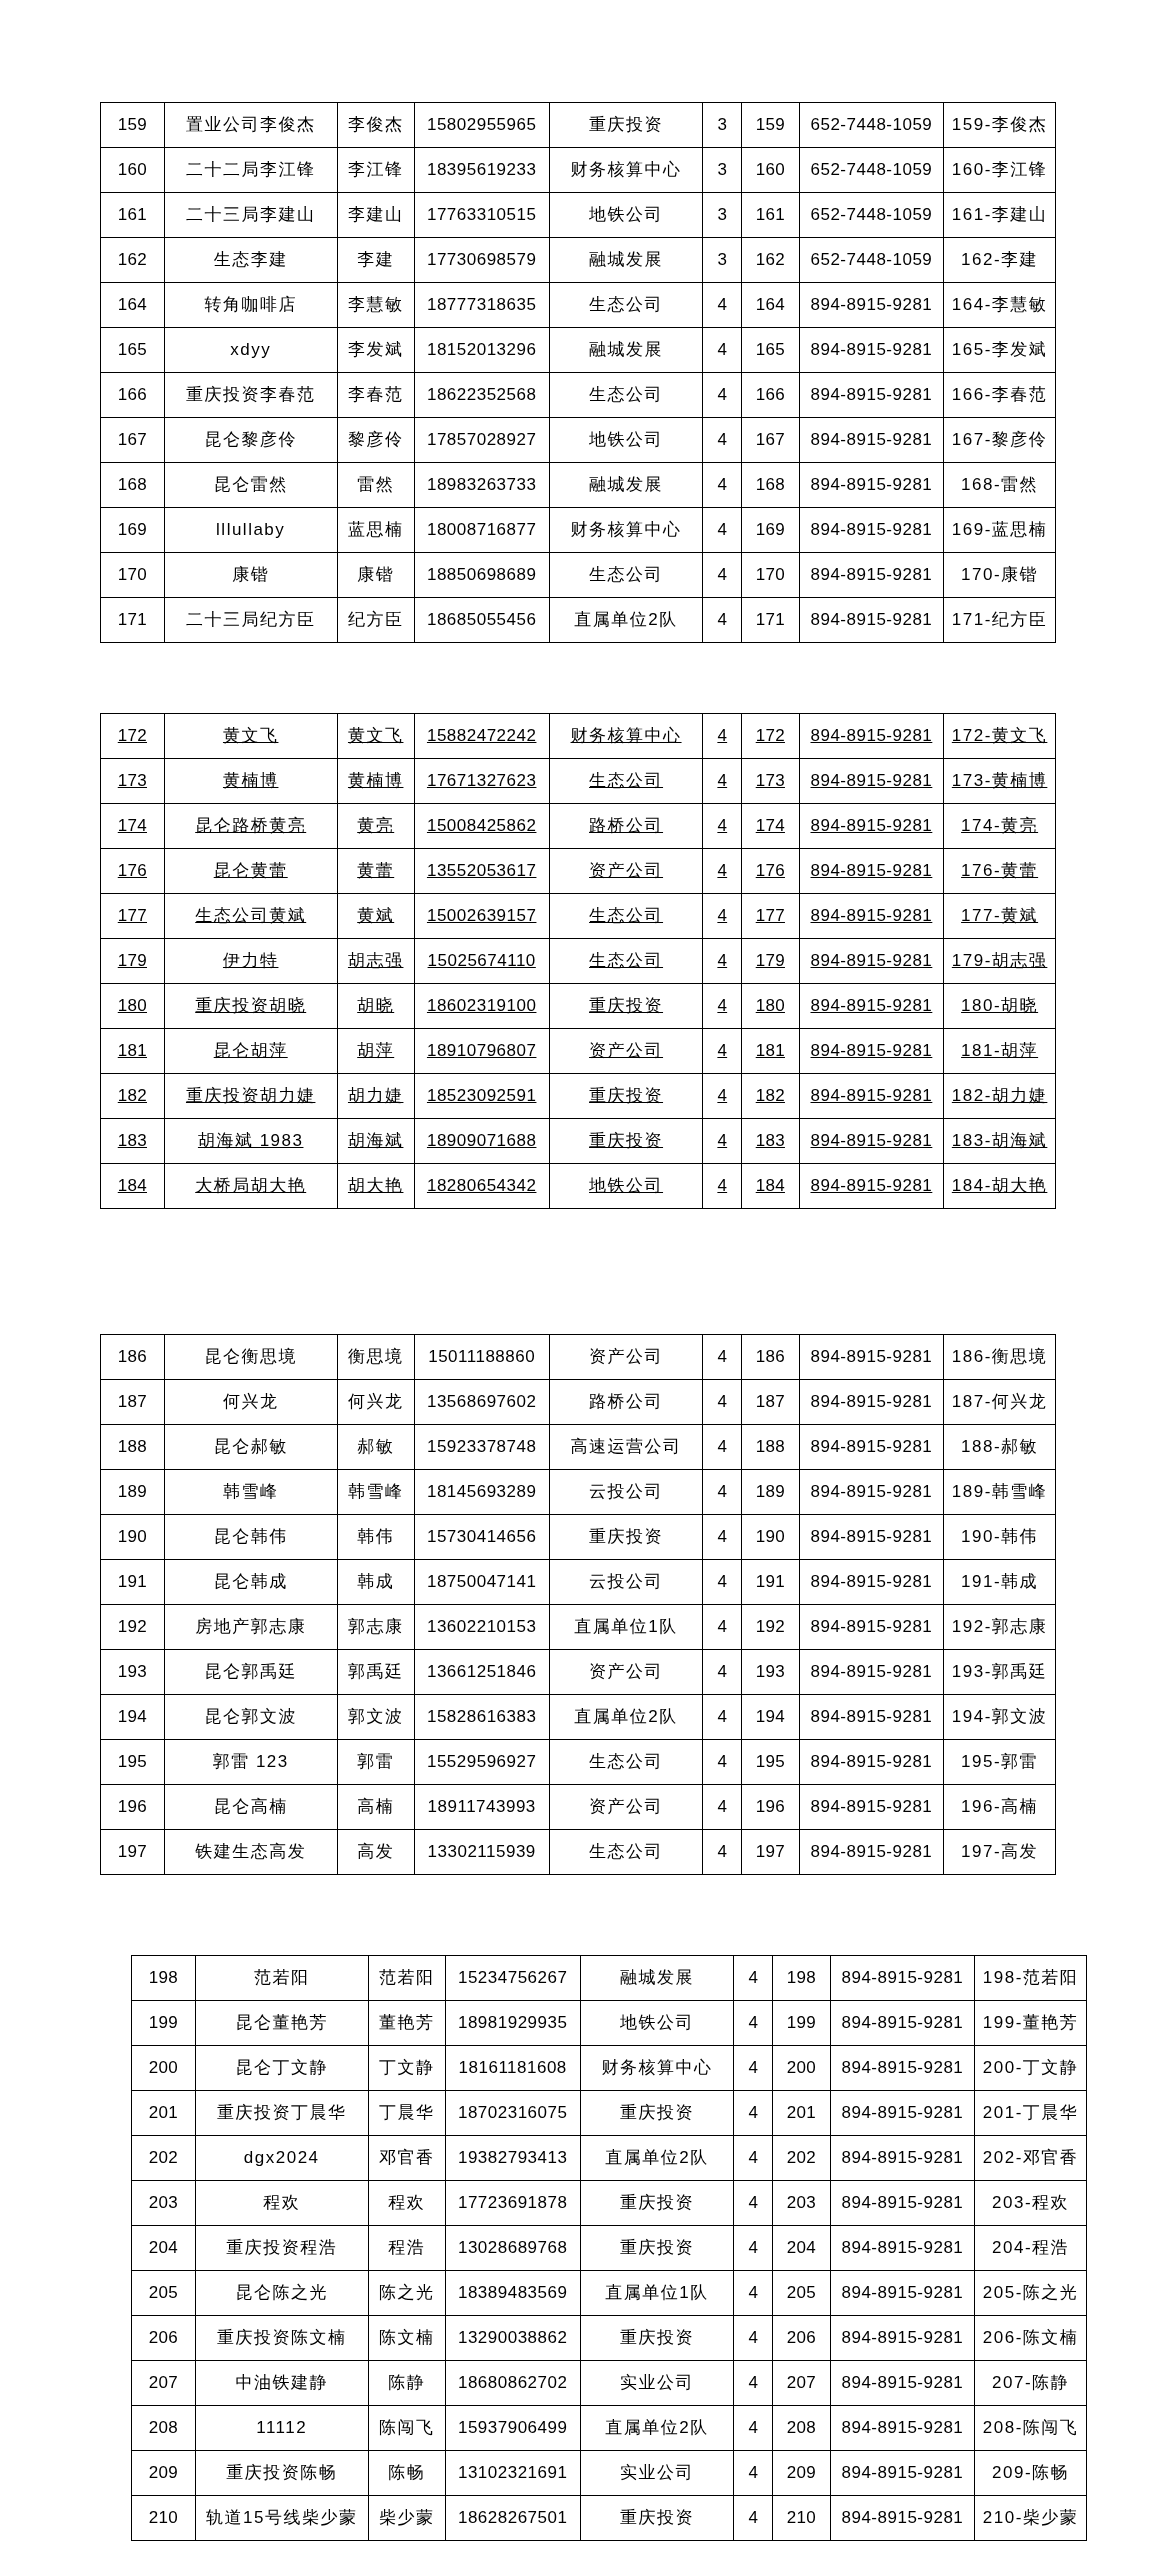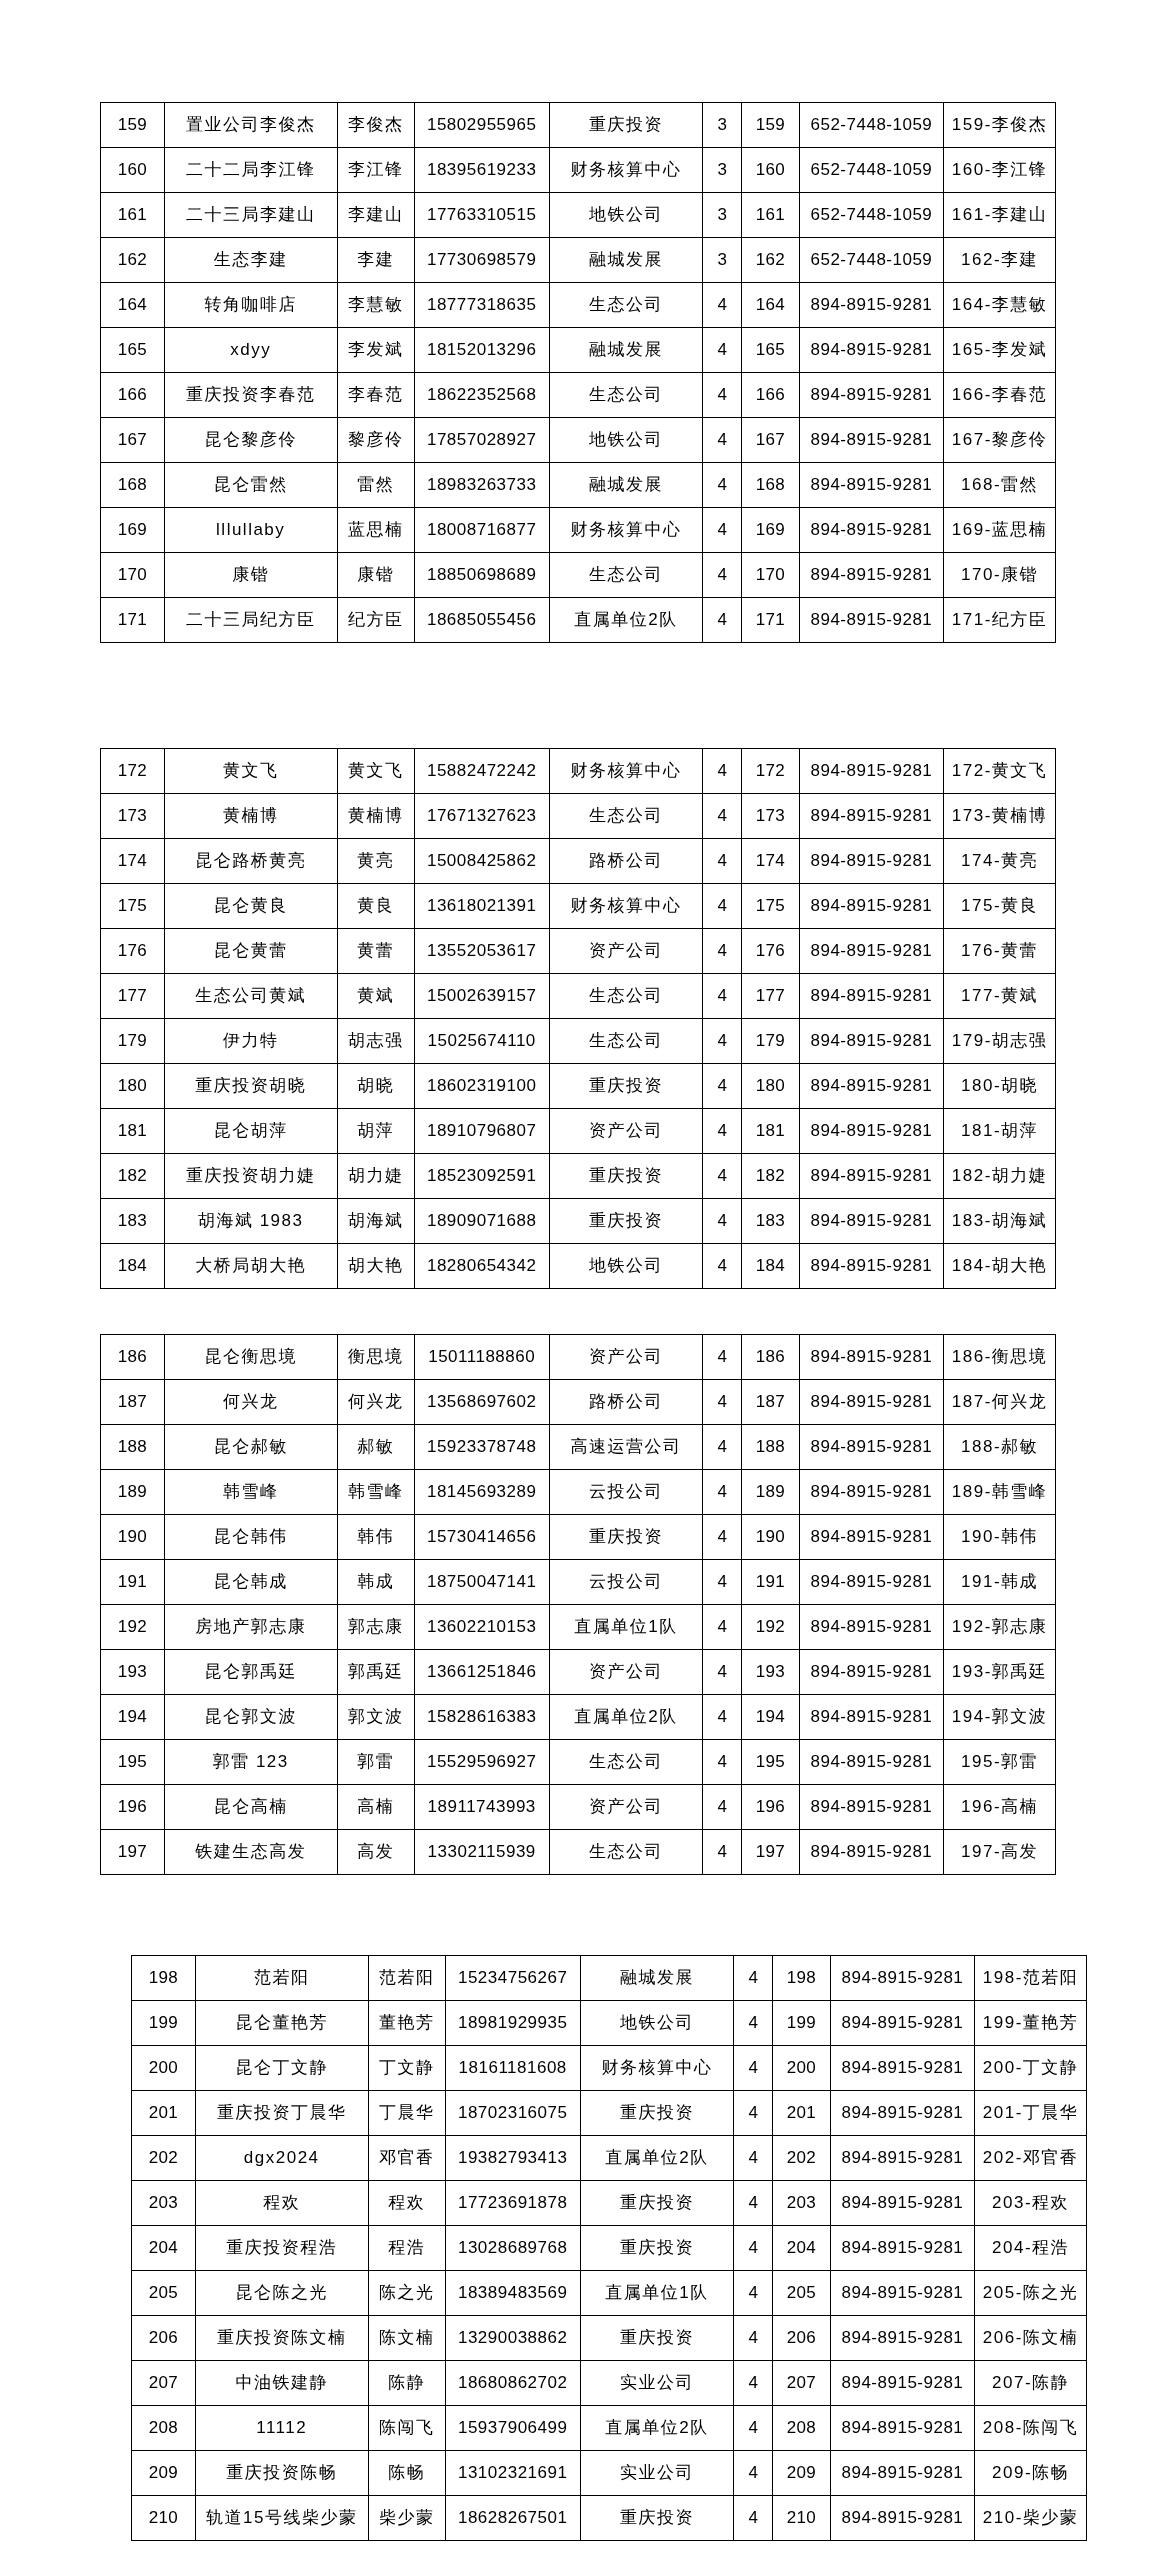--- a/index.html
+++ b/index.html
@@ -199,21 +199,21 @@
           <td class="cell-cjk">纪方臣</td>
           <td class="cell-phone">18685055456</td>
           <td class="cell-cjk">直属单位2队</td>
           <td class="cell-num">4</td>
           <td class="cell-num">171</td>
           <td class="cell-phone">894-8915-9281</td>
           <td class="cell-cjk">171-纪方臣</td>
         </tr>
       </tbody>
     </table>
-    <table class="block" style="top: 748px;">
+    <table class="block" style="top: 713px; text-decoration: underline;">
       <colgroup>
         <col style="width: 6.68%;">
         <col style="width: 18.1%;">
         <col style="width: 8.08%;">
         <col style="width: 14.12%;">
         <col style="width: 16.11%;">
         <col style="width: 4.04%;">
         <col style="width: 6.03%;">
         <col style="width: 15.14%;">
         <col style="width: 11.7%;">
@@ -244,31 +244,20 @@
         <tr>
           <td class="cell-num">174</td>
           <td class="cell-cjk">昆仑路桥黄亮</td>
           <td class="cell-cjk">黄亮</td>
           <td class="cell-phone">15008425862</td>
           <td class="cell-cjk">路桥公司</td>
           <td class="cell-num">4</td>
           <td class="cell-num">174</td>
           <td class="cell-phone">894-8915-9281</td>
           <td class="cell-cjk">174-黄亮</td>
-        </tr>
-        <tr>
-          <td class="cell-num">175</td>
-          <td class="cell-cjk">昆仑黄良</td>
-          <td class="cell-cjk">黄良</td>
-          <td class="cell-phone">13618021391</td>
-          <td class="cell-cjk">财务核算中心</td>
-          <td class="cell-num">4</td>
-          <td class="cell-num">175</td>
-          <td class="cell-phone">894-8915-9281</td>
-          <td class="cell-cjk">175-黄良</td>
         </tr>
         <tr>
           <td class="cell-num">176</td>
           <td class="cell-cjk">昆仑黄蕾</td>
           <td class="cell-cjk">黄蕾</td>
           <td class="cell-phone">13552053617</td>
           <td class="cell-cjk">资产公司</td>
           <td class="cell-num">4</td>
           <td class="cell-num">176</td>
           <td class="cell-phone">894-8915-9281</td>

